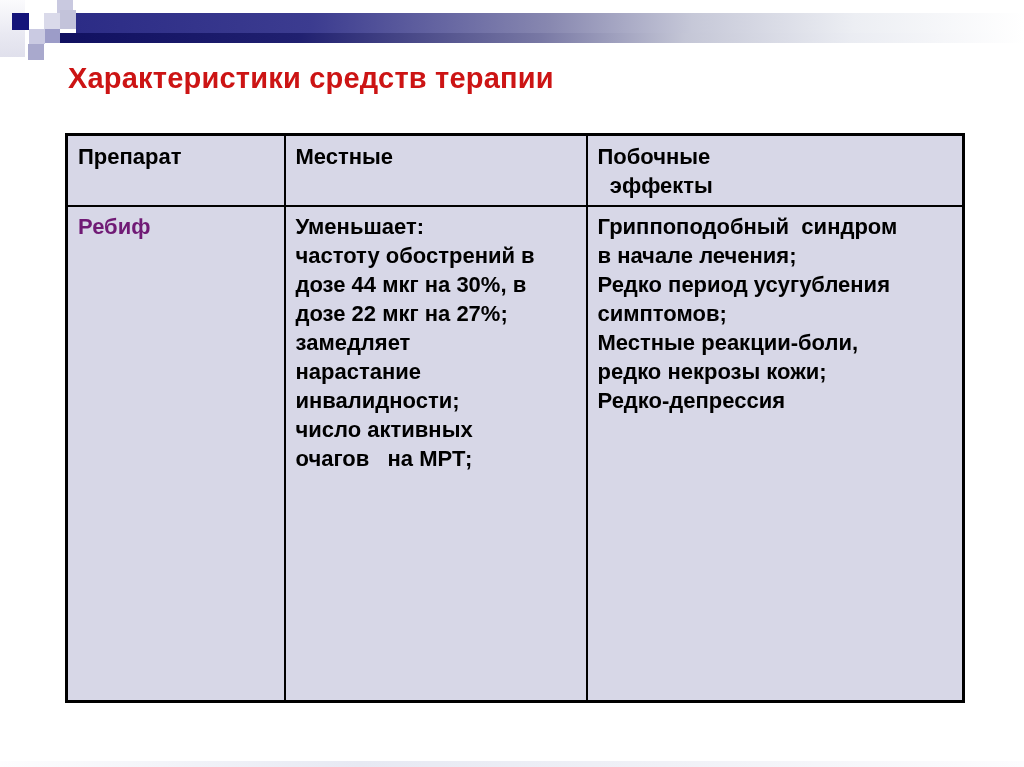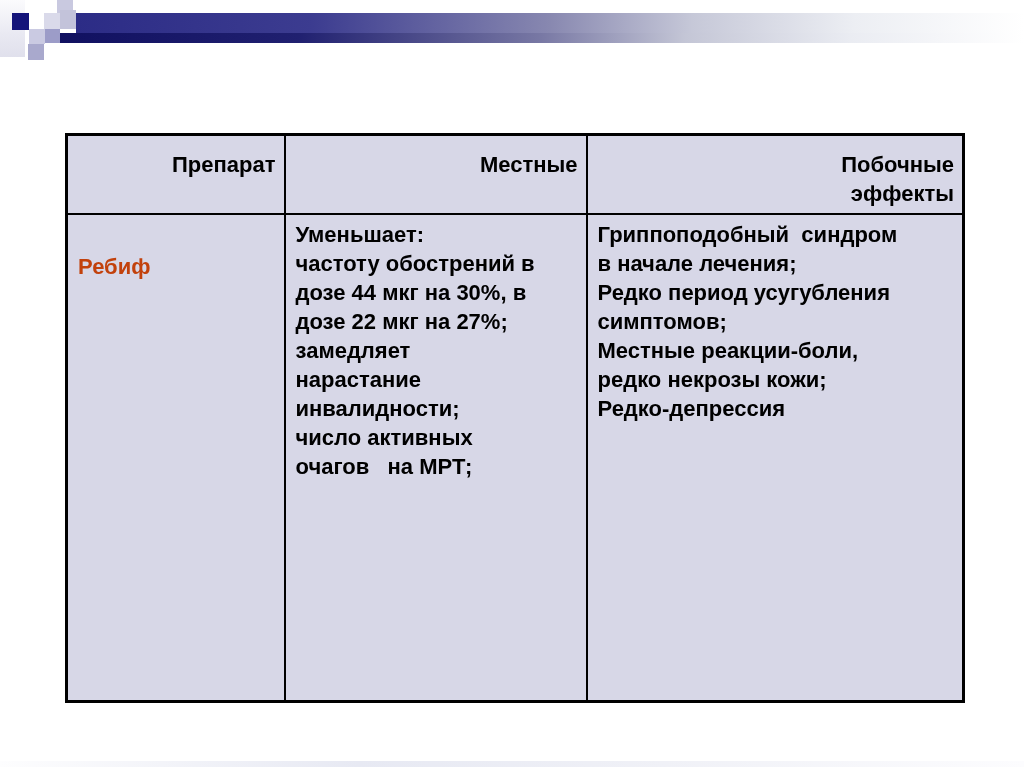--- a/index.html
+++ b/index.html
@@ -57,40 +57,41 @@
     background: #d7d7e7;
     border: 3px solid #000;
   }
   .therapy-table th, .therapy-table td {
     border: 2px solid #000;
     vertical-align: top;
     padding: 5px 8px 5px 10px;
     font-size: 22px; font-weight: 700; line-height: 29px; color: #000;
   }
   .therapy-table thead tr { height: 69px; }
-  .therapy-table th { text-align: right; padding-top: 14px; }
+  .therapy-table th { text-align: left; padding-top: 6px; }
   .cell-text { white-space: pre-wrap; }
-  .drug-name { color: #c2410c; margin-top: 32px; }
+  .drug-name { color: #701a75; }
 </style>
 </head>
 <body>
 
 <div class="slide">
 
   <div class="left-strip"></div>
   <div class="bar-upper"></div>
   <div class="bar-lower"></div>
   <div class="sq sq-top"></div>
   <div class="sq sq-dark"></div>
   <div class="sq sq-l1"></div>
   <div class="sq sq-l2"></div>
   <div class="sq sq-m1"></div>
   <div class="sq sq-m2"></div>
   <div class="sq sq-b"></div>
 
+  <h1 class="slide-title">Характеристики средств терапии</h1>
 
   <table class="therapy-table">
     <colgroup>
       <col style="width:218px">
       <col style="width:302px">
       <col style="width:377px">
     </colgroup>
     <thead>
       <tr>
         <th>

